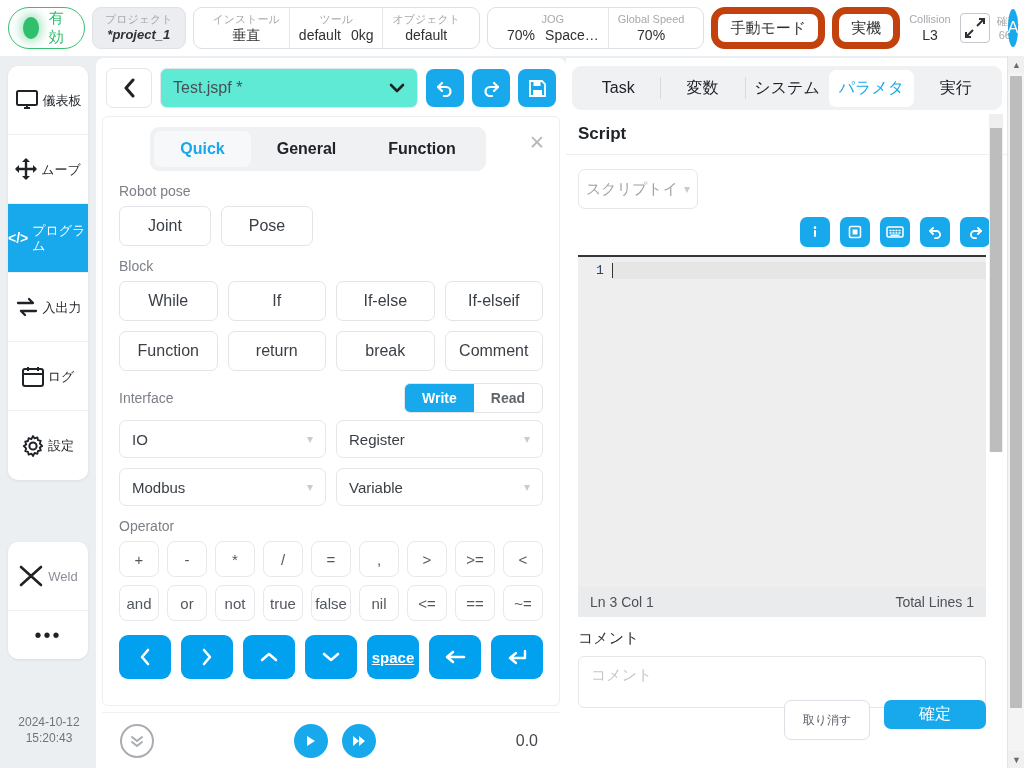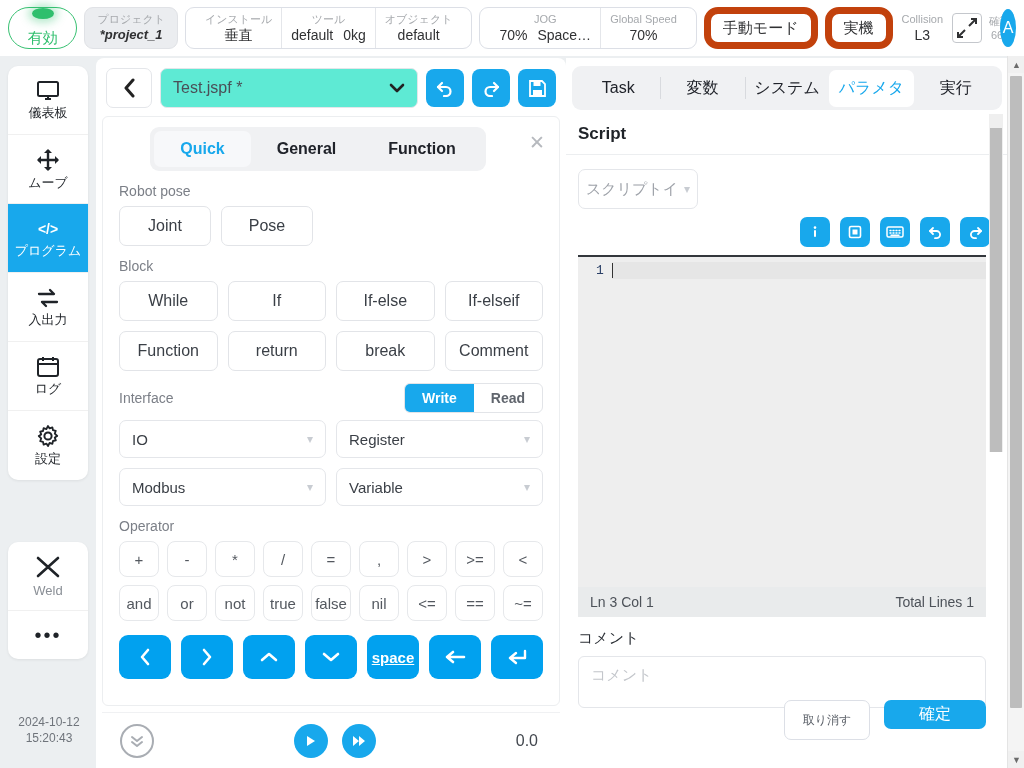--- a/index.html
+++ b/index.html
@@ -16,21 +16,21 @@
     background: #fff; display: flex; align-items: center;
     padding: 0 8px; gap: 7px; z-index: 20;
   }
   .pill {
     border: 1px solid #dcdfe6; border-radius: 9px;
     height: 40px; display: flex; align-items: center;
     background: #fff; padding: 0 10px;
   }
   .status-pill {
     border: 1px solid #38c172; border-radius: 21px; width: 124px; height: 42px;
-    display: flex; align-items: center; gap: 10px; padding: 0 14px; flex-direction: column;
+    display: flex; align-items: center; gap: 10px; padding: 0 14px;
   }
   .status-dot {
     width: 22px; height: 22px; border-radius: 50%; background: #2fbf6d;
     box-shadow: 0 0 8px 4px rgba(47,191,109,.35);
   }
   .status-text { color: #2fbf6d; font-size: 15px; }
   .proj-pill {
     background: #ebedf0; border: 1px solid #e0e2e6; border-radius: 9px;
     height: 42px; padding: 2px 12px; display: flex;
     flex-direction: column; align-items: center; justify-content: center;
@@ -65,21 +65,21 @@
   
   .sidebar {
     position: absolute; left: 8px; top: 66px; width: 80px;
     display: flex; flex-direction: column; gap: 16px; z-index: 10;
   }
   .side-card {
     background: #fff; border-radius: 10px; overflow: hidden;
     box-shadow: 0 1px 3px rgba(0,0,0,.07);
   }
   .side-item {
-    height: 69px; display: flex; flex-direction: column;
+    height: 69px; display: flex; 
     align-items: center; justify-content: center; gap: 4px;
     border-bottom: 1px solid #f0f0f0; color: #1f2328;
   }
   .side-item:last-child { border-bottom: none; }
   .side-item.active { background: #18a8ec; color: #fff; }
   .side-label { font-size: 13px; line-height: 15px; }
   .side-ico { font-size: 19px; line-height: 20px; }
 
   
   .prog-panel {

